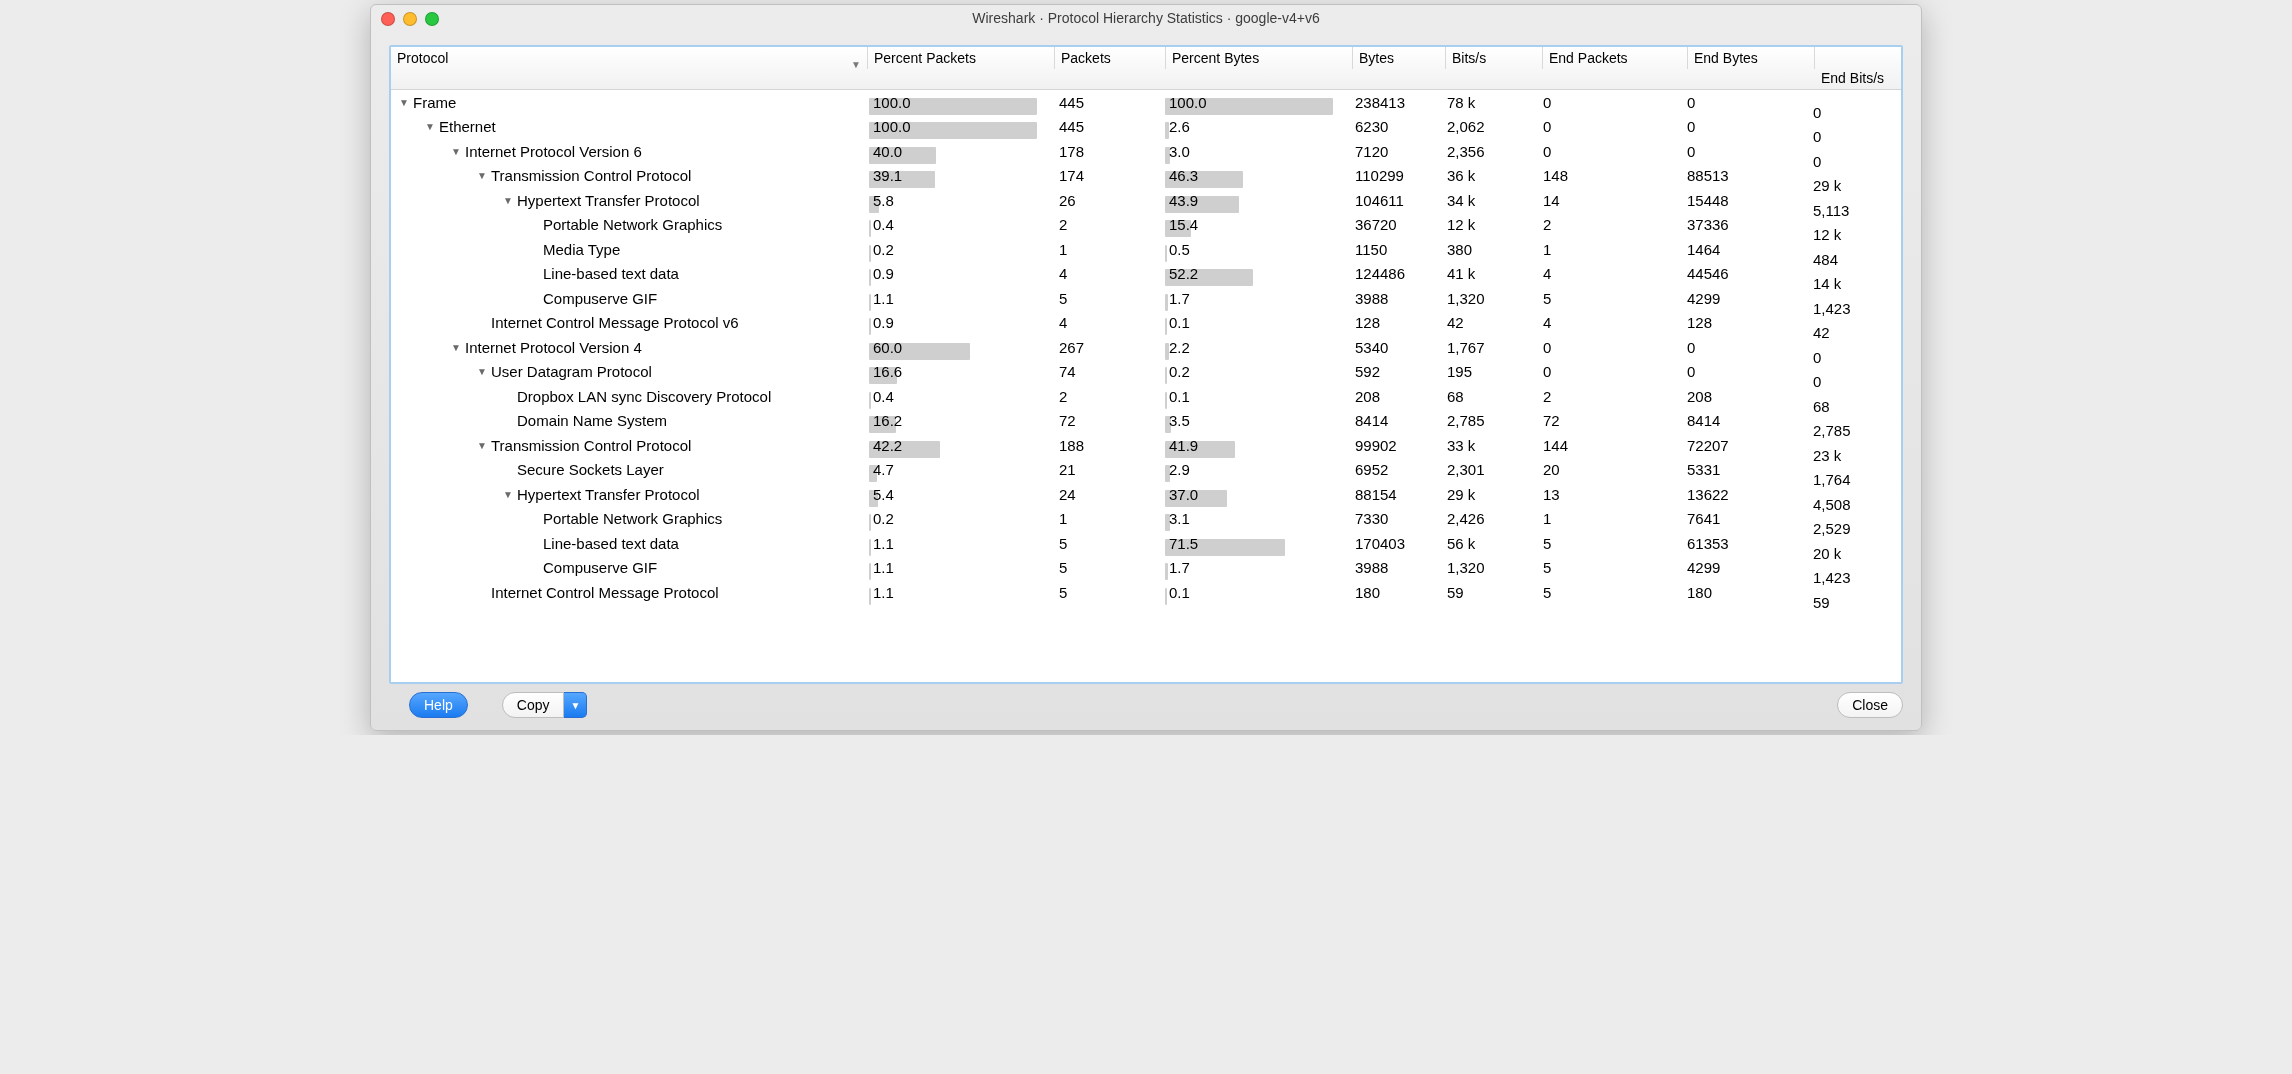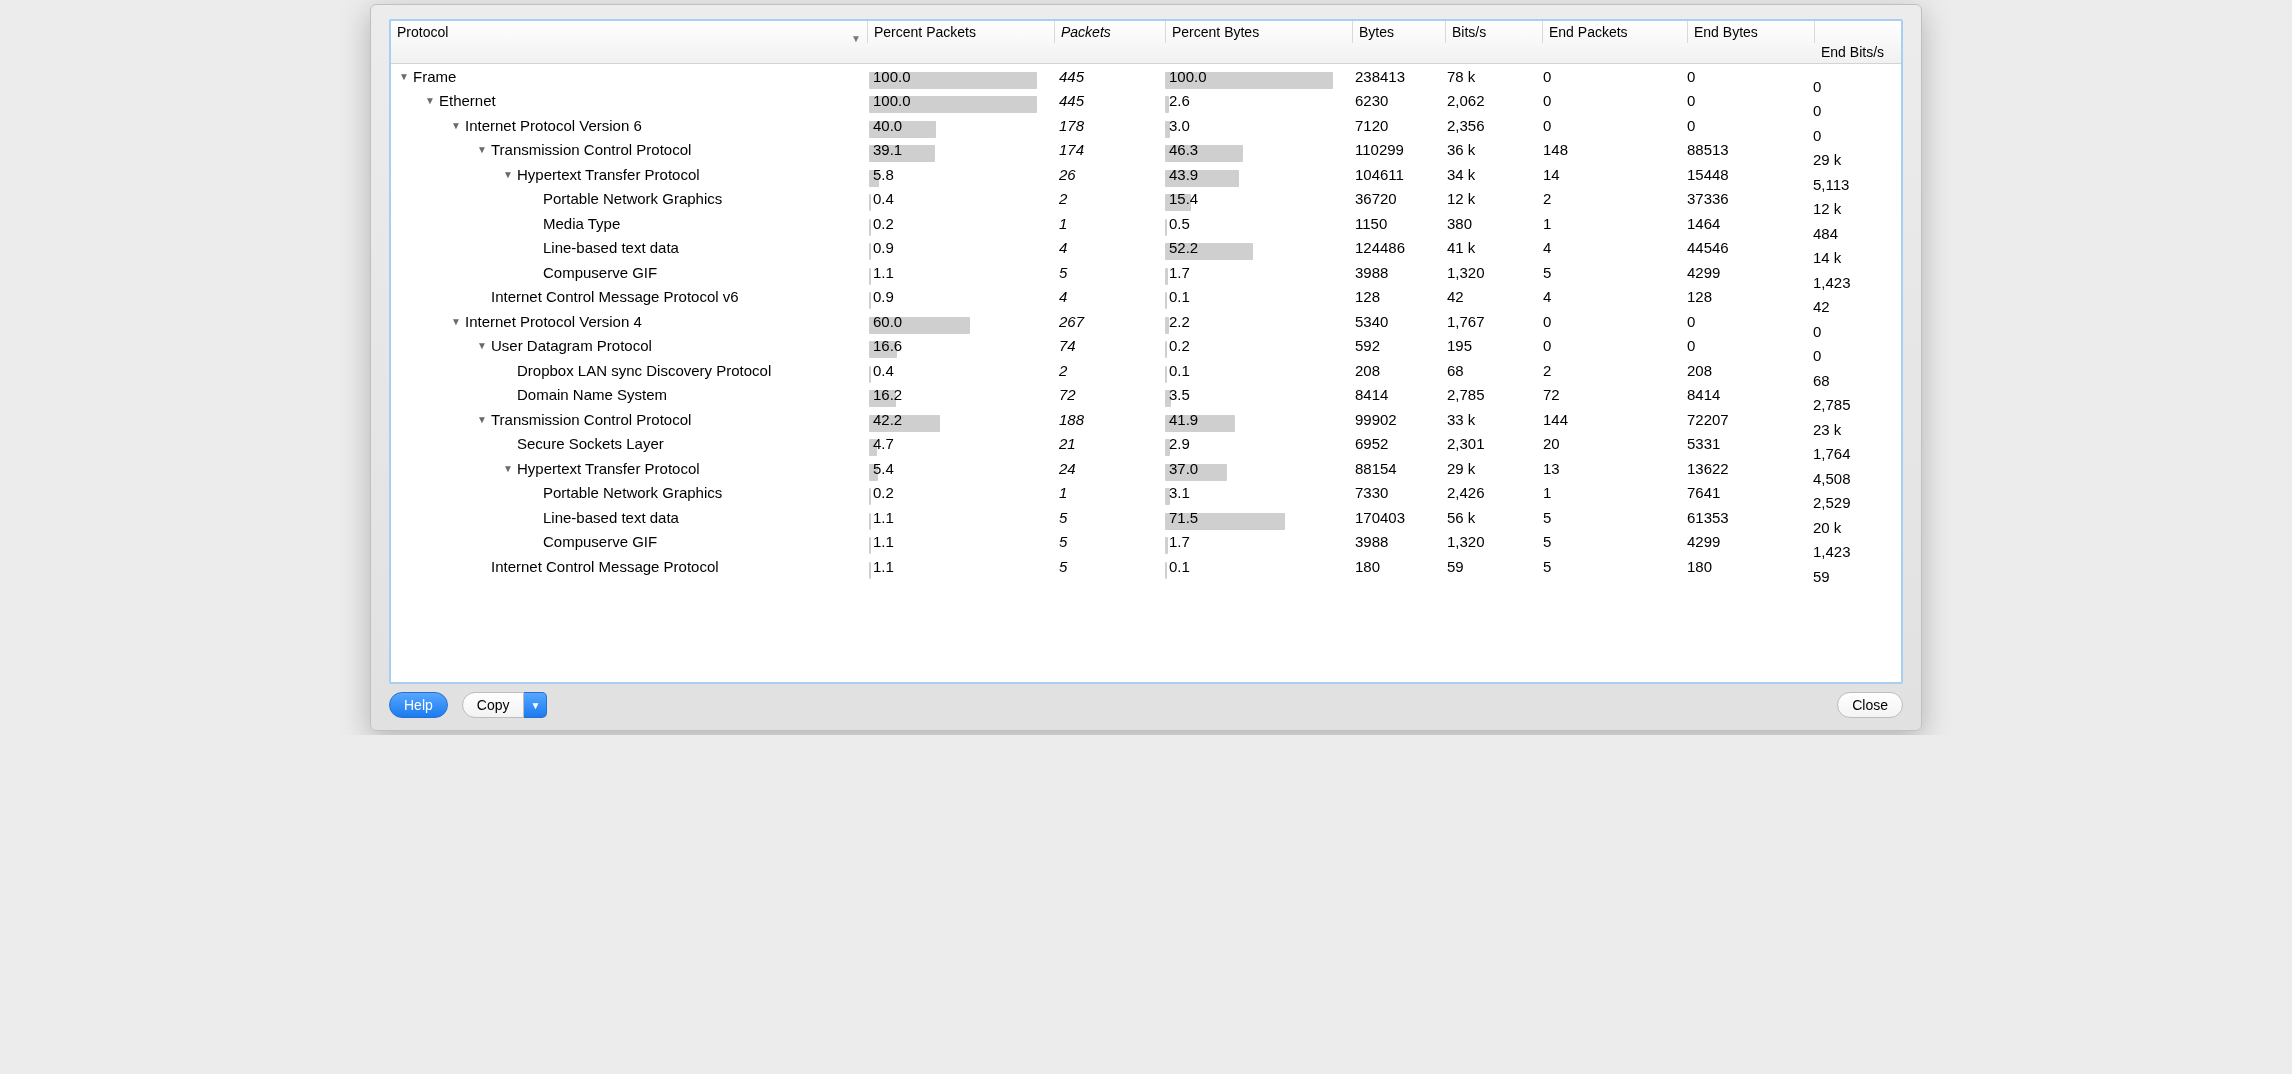--- a/index.html
+++ b/index.html
@@ -8,51 +8,59 @@
   .traffic{position:absolute;left:10px;top:7px;display:flex;gap:8px;}
   .dot{width:12px;height:12px;border-radius:50%;border:0.5px solid rgba(0,0,0,0.2);}
   .dot.red{background:#ff5f57;} .dot.yellow{background:#febc2e;} .dot.green{background:#28c840;}
   .content{flex:1;margin:14px 18px 4px 18px;background:#fff;border:2px solid #a9cff0;border-radius:2px;overflow:hidden;}
   .hdr-row{display:flex;background:linear-gradient(to bottom,#ffffff,#f1f1f1);border-bottom:1px solid #d4d4d4;font-size:14px;}
   .hdr-cell{border-right:1px solid #d9d9d9;height:22px;line-height:22px;padding-left:6px;overflow:hidden;white-space:nowrap;}
   .hdr-cell:last-child{border-right:none;}
   .col-proto{width:470px;position:relative;}
   .sort-ind{position:absolute;right:6px;top:7px;color:#7a7a7a;font-size:10px;}
   .col-pp{width:180px;}
-  .col-pk{width:104px;font-style:italic;}
+  .col-pk{width:104px;}
   .col-pb{width:180px;}
   .col-by{width:86px;}
   .col-bs{width:90px;}
   .col-ep{width:138px;}
   .col-eb{width:120px;}
   .col-ebs{flex:1;margin-top:20px;}
   .rows-area{font-size:15px;}
   .trow{display:flex;height:24.5px;align-items:center;}
   .pcell{width:470px;display:flex;align-items:center;white-space:nowrap;padding-left:6px;}
   .tri{display:inline-block;width:14px;font-size:10px;color:#6a6a6a;text-align:center;margin-right:2px;}
   .tri.none{color:transparent;}
   .indent{display:inline-block;}
   .barcell{position:relative;padding-left:6px;}
   .bar{position:absolute;left:2px;top:4px;height:17px;background:#cfcfcf;border-radius:1px;}
   .bartext{position:relative;z-index:1;display:block;text-align:left;width:100%;}
   .ncell{padding-left:6px;white-space:nowrap;}
   .footer-area{padding:4px 18px 12px 18px;}
   .status-text{font-style:italic;color:#333;font-size:14px;margin:6px 0 16px 2px;}
   .btn-row{display:flex;align-items:center;}
-  .btn{height:24px;border:1px solid #bdbdbd;border-radius:13px;background:linear-gradient(to bottom,#ffffff,#f3f3f3);font-size:14px;padding:0 14px;display:flex;align-items:center;}
+  .btn{height:24px;border:1px solid #bdbdbd;border-radius:13px;background:linear-gradient(to bottom,#ffffff,#f3f3f3);font-size:14px;padding:0 14px;display:flex;align-items:center;margin-left:20px;}
   .btn.primary{background:linear-gradient(to bottom,#56a7ff,#1a7bf0);color:#fff;border-color:#2a6fcf;}
   .dropdown{display:flex;align-items:stretch;margin-left:14px;}
   .dropdown .btn{border-top-right-radius:0;border-bottom-right-radius:0;}
   .dd-arrow{width:22px;border:1px solid #2a6fcf;border-left:none;border-top-right-radius:5px;border-bottom-right-radius:5px;background:linear-gradient(to bottom,#56a7ff,#1a7bf0);display:flex;align-items:center;justify-content:center;color:#fff;font-size:10px;}
   .spacer{flex:1;}
 </style>
 </head>
 <body>
 
 <div class="window">
+  <div class="titlebar">
+    <div class="traffic">
+      <div class="dot red"></div>
+      <div class="dot yellow"></div>
+      <div class="dot green"></div>
+    </div>
+    <span>Wireshark · Protocol Hierarchy Statistics · google-v4+v6</span>
+  </div>
 
   <div class="content">
     <div class="hdr-row">
       <div class="hdr-cell col-proto">
         <span>Protocol</span>
         <span class="sort-ind">▼</span>
       </div>
       <div class="hdr-cell col-pp">Percent Packets</div>
       <div class="hdr-cell col-pk">Packets</div>
       <div class="hdr-cell col-pb">Percent Bytes</div>

